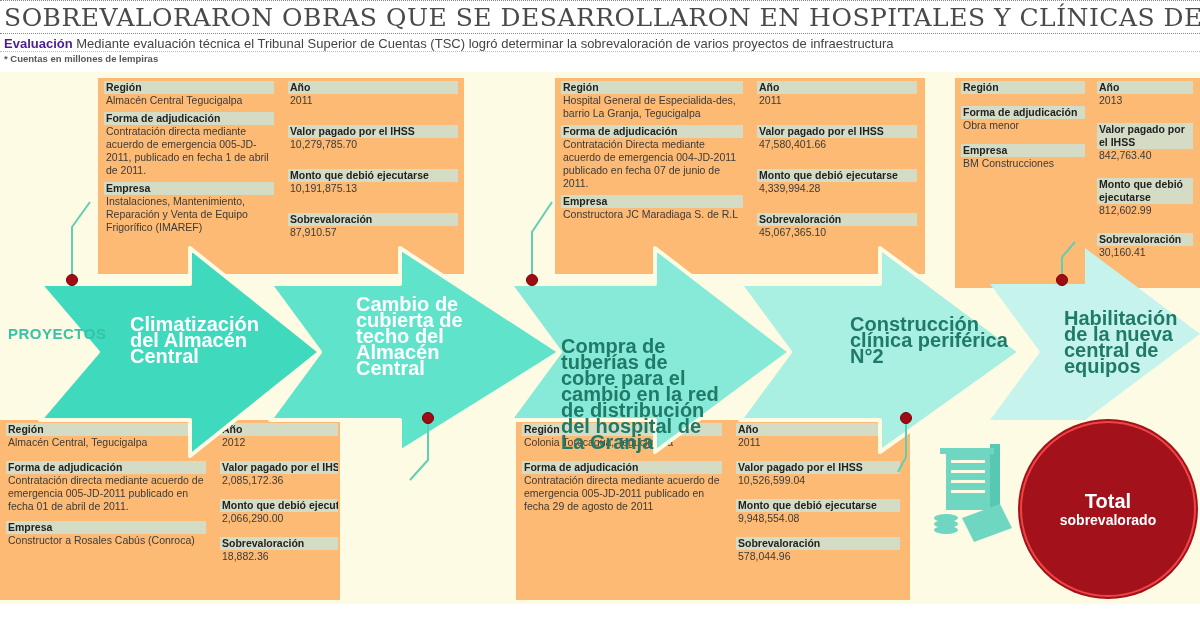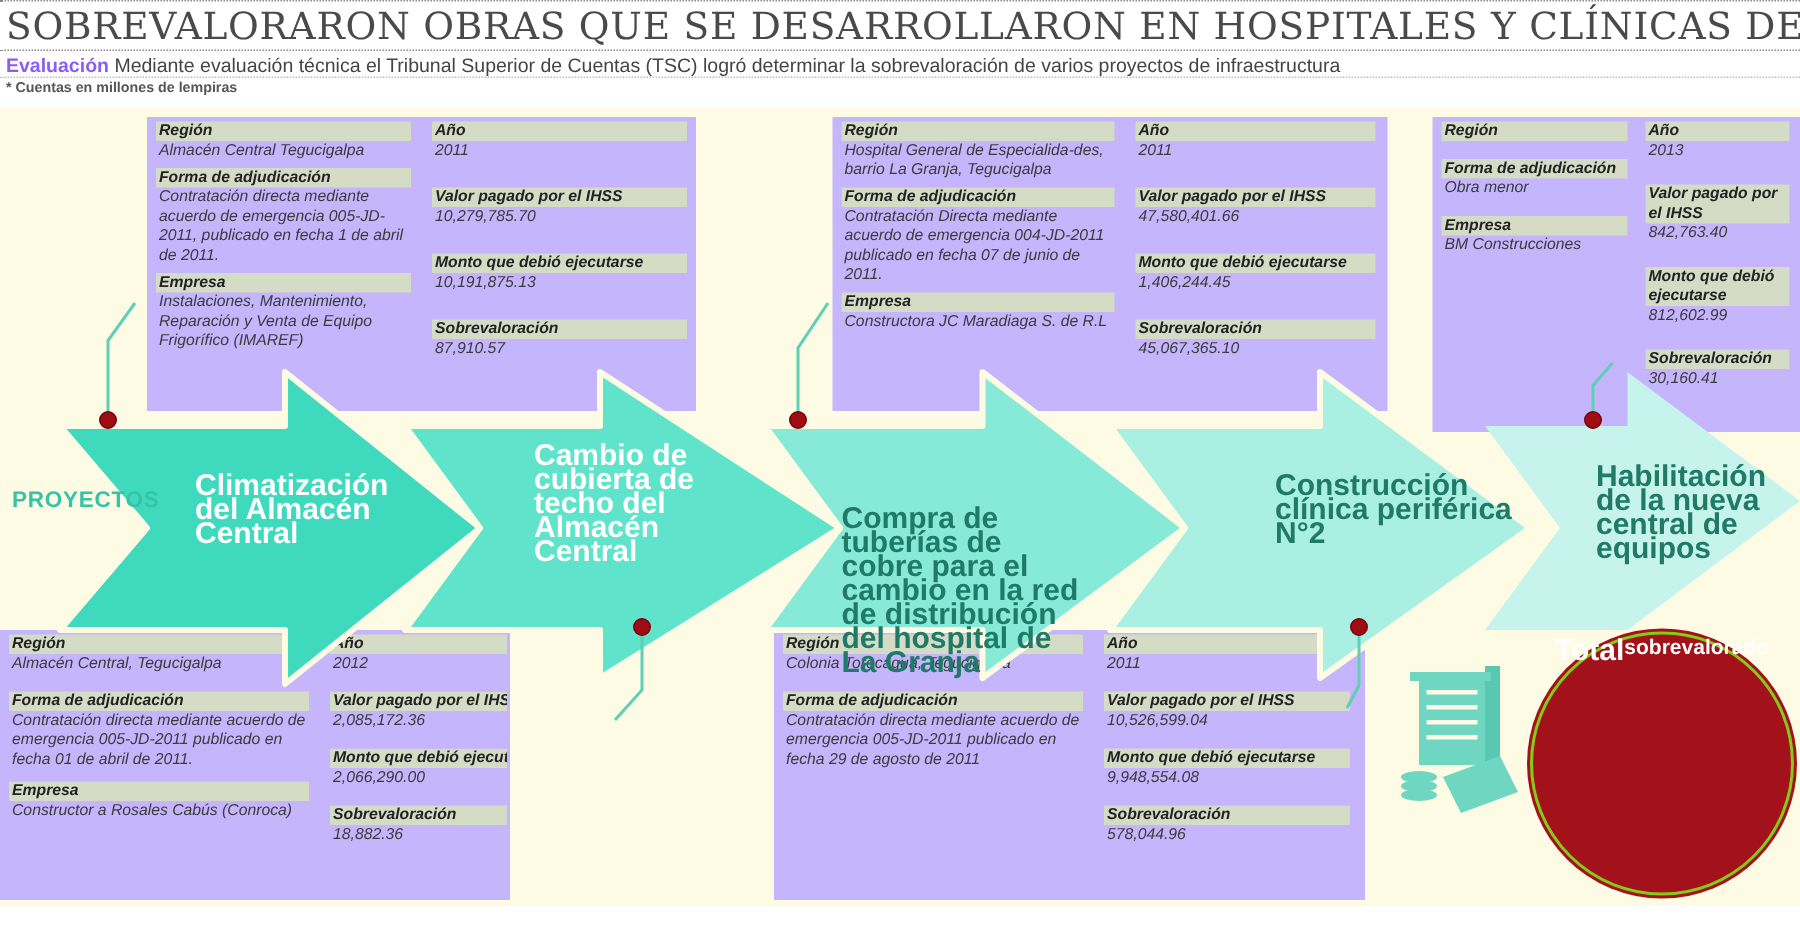--- a/index.html
+++ b/index.html
@@ -11,33 +11,33 @@
       border-top: 1px dotted #888; border-bottom: 1px dotted #888;
       font-family: "DejaVu Serif", "Liberation Serif", serif;
       font-size: 25px; letter-spacing: 0.5px; color: #4a4a4a;
       line-height: 33px; padding-left: 4px; white-space: nowrap; font-weight: normal;
     }
     .subhead {
       position: absolute; left: 0; top: 36px; width: 1200px; height: 16px;
       font-size: 13px; color: #444; padding-left: 4px; white-space: nowrap;
       border-bottom: 1px dotted #bbb; line-height: 16px;
     }
-    .subhead b { color: #8b5cf6; font-weight: bold; }
+    .subhead b { color: #4c1d95; font-weight: bold; }
     .note {
       position: absolute; left: 4px; top: 53px; font-size: 9.5px; color: #555; font-weight: bold;
     }
 
     .stage {
       position: absolute; left: 0; top: 72px; width: 1200px; height: 532px;
       background: #fdfbe3;
     }
 
     .panel {
-      position: absolute; background: #c4b5fd; padding: 3px 6px;
-      display: grid; column-gap: 14px; font-style: italic;
+      position: absolute; background: #fdba74; padding: 3px 6px;
+      display: grid; column-gap: 14px;
     }
     .col { display: flex; flex-direction: column; }
     .fld { margin-bottom: 5px; }
     .lbl {
       display: block; background: #d5dcc6; font-weight: bold; font-size: 10.5px;
       color: #222; padding: 0 2px; line-height: 13px;
     }
     .val { display: block; font-size: 10.5px; color: #3b3b3b; line-height: 13px; padding: 0 2px; }
 
     .arrows { position: absolute; left: 0; top: 0; width: 1200px; height: 532px; }
@@ -53,23 +53,23 @@
       color: #36c3a8; letter-spacing: 0.5px;
     }
 
     .dot {
       position: absolute; width: 12px; height: 12px; border-radius: 50%;
       background: #a00c14; border: 1px solid #7a0007;
     }
 
     .total {
       position: absolute; left: 1020px; top: 349px; width: 176px; height: 176px; border-radius: 50%;
-      background: #a3111a; border: 2px solid #84cc16; box-shadow: 0 0 0 2px #a3111a;
+      background: #a3111a; border: 2px solid #ef4444; box-shadow: 0 0 0 2px #a3111a;
       color: #fff; text-align: center;
-      display: flex; flex-direction: row; justify-content: center; align-items: flex-start;
+      display: flex; flex-direction: column; justify-content: center; align-items: center;
     }
     .total .t1 { font-size: 20px; font-weight: bold; line-height: 22px; }
     .total .t2 { font-size: 14px; font-weight: bold; line-height: 16px; }
     .total .t3 { font-size: 20px; font-weight: bold; margin-top: 8px; letter-spacing: 0.3px; }
 
     .footer {
       position: absolute; left: 0; top: 636px; width: 1200px; height: 20px;
       border-top: 1px dotted #999; font-size: 9px; color: #444;
       display: flex; justify-content: space-between; align-items: center; padding: 0 4px;
       letter-spacing: 0.3px;
@@ -141,21 +141,21 @@
       <div class="fld" style="margin-bottom:18px">
           <span class="lbl">Año</span>
           <span class="val">2011</span>
         </div>
       <div class="fld" style="margin-bottom:18px">
           <span class="lbl">Valor pagado por el IHSS</span>
           <span class="val">47,580,401.66</span>
         </div>
       <div class="fld" style="margin-bottom:18px">
           <span class="lbl">Monto que debió ejecutarse</span>
-          <span class="val">1,406,244.45</span>
+          <span class="val">4,339,994.28</span>
         </div>
       <div class="fld">
           <span class="lbl">Sobrevaloración</span>
           <span class="val">45,067,365.10</span>
         </div>
     </div>
   </div>
 
   <div class="panel" style="left:955px; top:6px; width:245px; height:210px; grid-template-columns: 124px 96px; column-gap:12px;">
     <div class="col">

